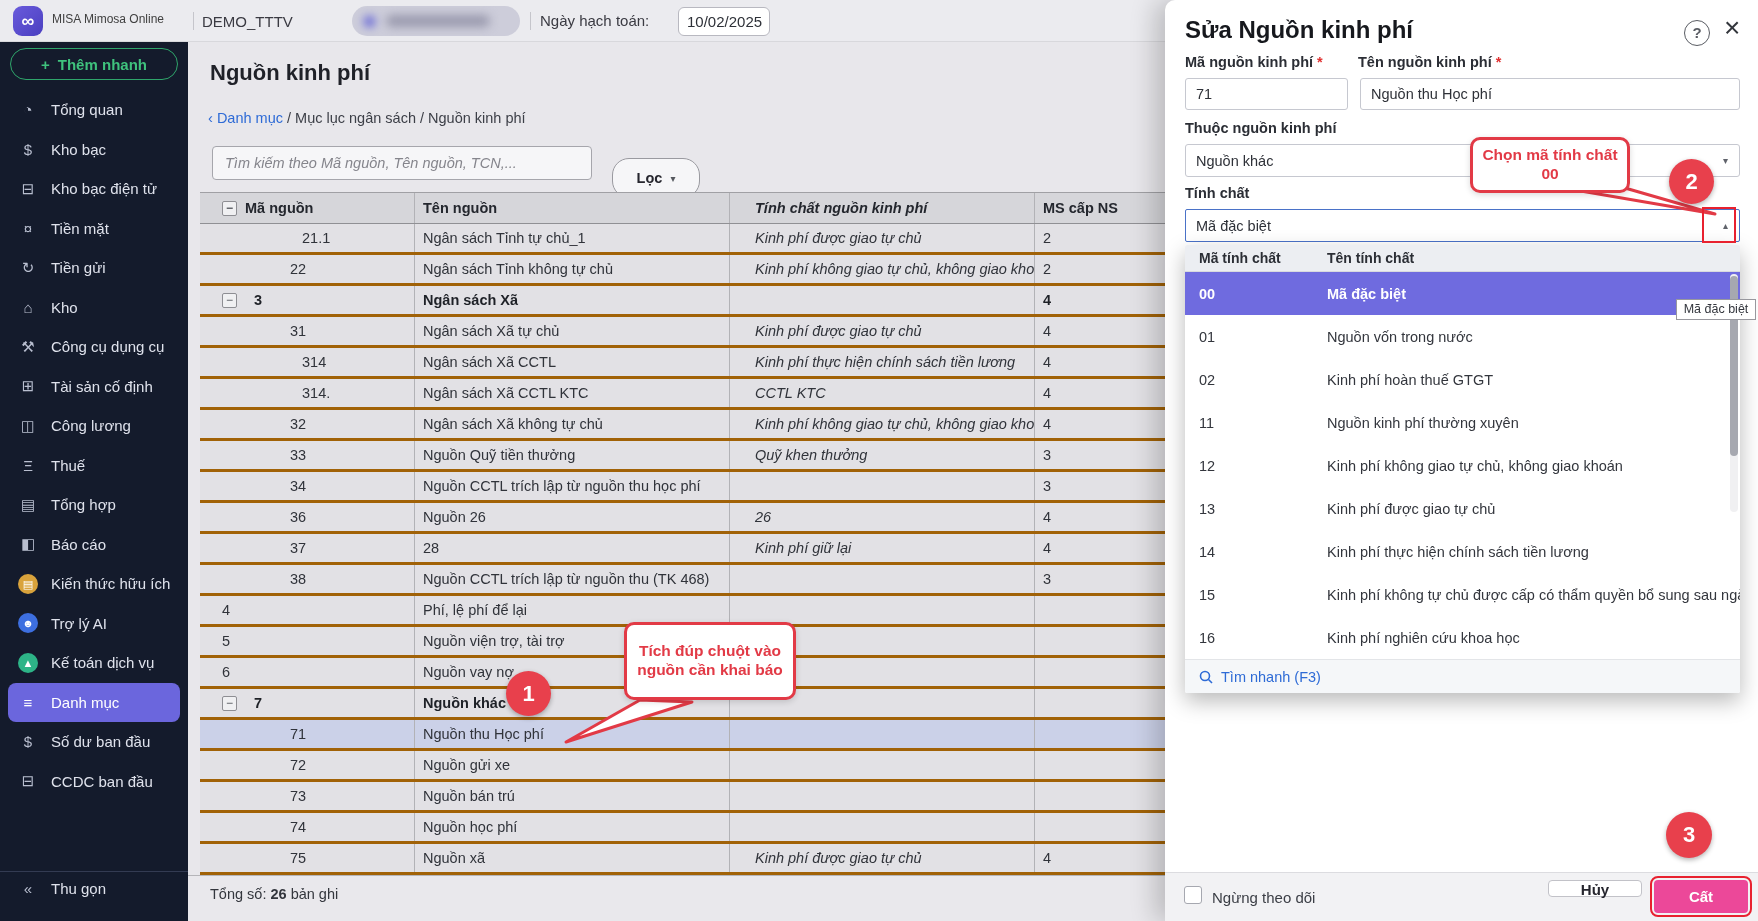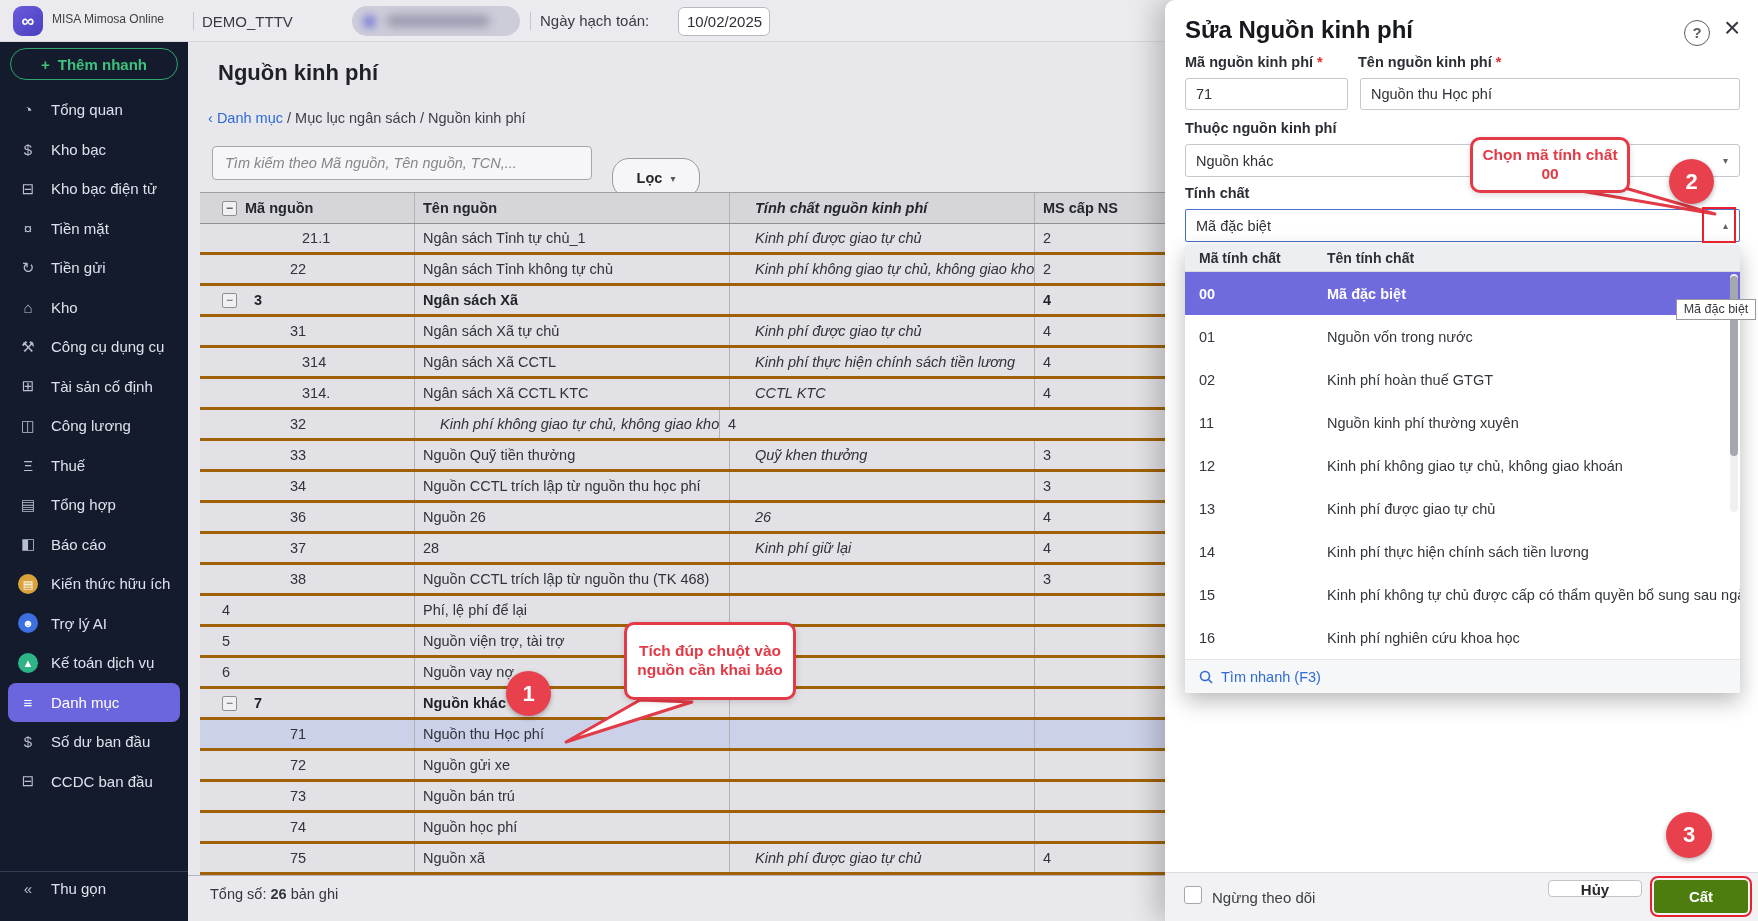--- a/index.html
+++ b/index.html
@@ -27,21 +27,21 @@
   .sitem.active { background:#6b66dd; border-radius:8px; margin:0 8px; padding-left:10px; color:#fff; }
   .sicon { width:20px; text-align:center; color:#b9bfd0; font-size:15px; flex:none; }
   .sitem.active .sicon { color:#fff; }
   .sicon.tone-gold { background:#d9a33c; color:#fff; width:20px; height:20px; line-height:20px; border-radius:50%; font-size:11px; }
   .sicon.tone-blue { background:#3d6fe0; color:#fff; width:20px; height:20px; line-height:20px; border-radius:50%; font-size:11px; }
   .sicon.tone-green { background:#2db487; color:#fff; width:20px; height:20px; line-height:20px; border-radius:50%; font-size:11px; }
   .side-bottom-div { position:absolute; left:0; top:829px; width:188px; height:1px; background:#333b52; }
   .collapse-row { position:absolute; left:18px; top:838px; display:flex; align-items:center; gap:13px; color:#dfe2ec; font-size:15px; cursor:pointer; }
 
   
-  .main-title { position:absolute; left:210px; top:60px; font-size:22px; font-weight:bold; color:#1f2128; z-index:1;margin-left:8px; }
+  .main-title { position:absolute; left:210px; top:60px; font-size:22px; font-weight:bold; color:#1f2128; z-index:1; }
   .breadcrumb { position:absolute; left:208px; top:110px; font-size:14.5px; color:#3c3f47; z-index:1; }
   .breadcrumb .back { color:#2e6bd6; cursor:pointer; }
   .search-input { position:absolute; left:212px; top:146px; width:380px; height:34px; border:1px solid #a6a6ac; border-radius:4px; background:#f6f6f8; padding:0 12px; font-size:14.5px; color:#2e3138; font-family:inherit; z-index:1; }
   .search-input::placeholder { font-style:italic; color:#85858c; }
   .filter-btn { position:absolute; left:612px; top:158px; width:88px; height:40px; border:1px solid #9a9aa0; border-radius:17px; background:#f6f6f8; font-size:14.5px; font-weight:bold; color:#26262e; display:flex; align-items:center; justify-content:center; gap:8px; cursor:pointer; z-index:1; }
   .filter-btn .car { font-size:10px; color:#55585e; }
 
   
   .tbl { position:absolute; left:200px; top:192px; width:1060px; z-index:1; }
   .thead { display:flex; height:32px; background:#d6d6da; border-top:1px solid #a0a0a4; border-bottom:1px solid #909094; font-weight:bold; font-size:14.5px; color:#24272e; }
@@ -78,21 +78,21 @@
   .dd-row.sel { background:#6f6bdf; color:#fff; font-weight:bold; }
   .dd-quick { height:34px; background:#f5f7f9; border-top:1px solid #e3e5e8; display:flex; align-items:center; gap:8px; padding-left:14px; color:#2e6bd6; font-size:14.5px; cursor:pointer; }
   .dd-scroll-track { position:absolute; right:2px; top:29px; width:8px; height:238px; background:#f0f0f2; border-radius:4px; }
   .dd-scroll-thumb { position:absolute; right:2px; top:31px; width:8px; height:180px; background:#a6a8b0; border-radius:4px; z-index:23; }
   .dd-tooltip { position:absolute; left:1676px; top:299px; width:80px; height:21px; background:#fff; border:1px solid #98989e; font-size:12.5px; color:#33363d; text-align:center; line-height:19px; z-index:30; white-space:nowrap; }
 
   .m-footer { position:absolute; left:1165px; top:872px; width:593px; height:49px; background:#f2f2f4; border-top:1px solid #dcdce0; z-index:21; }
   .m-check { position:absolute; left:1184px; top:886px; width:18px; height:18px; border:1.5px solid #a6a8b0; border-radius:3px; background:#fff; cursor:pointer; z-index:22; }
   .m-check-label { position:absolute; left:1212px; top:889px; font-size:15px; color:#3b3e45; z-index:22; }
   .btn-cancel { position:absolute; left:1548px; top:880px; width:94px; height:17px; background:#fff; border:1px solid #c2c2c8; border-radius:4px; font-size:15px; font-weight:bold; color:#26262e; cursor:pointer; z-index:22; font-family:inherit; }
-  .btn-save { position:absolute; left:1654px; top:880px; width:94px; height:33px; background:#4d7c0f; border:none; border-radius:4px; font-size:15px; font-weight:bold; color:#fff; cursor:pointer; z-index:22; outline:2px solid #e8212f; outline-offset:2px; font-family:inherit; }
+  .btn-save { position:absolute; left:1654px; top:880px; width:94px; height:33px; background:#ec4899; border:none; border-radius:4px; font-size:15px; font-weight:bold; color:#fff; cursor:pointer; z-index:22; outline:2px solid #e8212f; outline-offset:2px; font-family:inherit; }
 
   
   .ann-bubble { position:absolute; background:#fff; border:3px solid #e23a46; border-radius:10px; color:#e23a46; font-weight:bold; font-size:15.5px; line-height:1.22; text-align:center; display:flex; align-items:center; justify-content:center; padding:4px 8px; z-index:52; box-shadow:0 2px 6px rgba(0,0,0,.15); }
   .bubble1 { left:624px; top:622px; width:172px; height:78px; }
   .bubble2 { left:1470px; top:137px; width:160px; height:56px; }
   .ann-tail { position:absolute; z-index:51; }
   .ann-circle { position:absolute; width:45px; height:45px; border-radius:50%; background:#e8404c; color:#fff; font-size:22px; font-weight:bold; display:flex; align-items:center; justify-content:center; z-index:53; box-shadow:0 2px 5px rgba(0,0,0,.3); }
   .circle1 { left:506px; top:671px; }
   .circle2 { left:1669px; top:159px; }
   .circle3 { left:1666px; top:812px; width:46px; height:46px; }
@@ -323,20 +323,23 @@
           </div>
           <div class="c3">CCTL KTC</div>
           <div class="c4">4</div>
         </div>
 
         <div class="trow">
           <div class="c1 lv-2">
 
             <span>32</span>
           </div>
+          <div class="c2">
+            <span>Ngân sách Xã không tự chủ</span>
+          </div>
           <div class="c3">Kinh phí không giao tự chủ, không giao khoán</div>
           <div class="c4">4</div>
         </div>
 
         <div class="trow">
           <div class="c1 lv-2">
 
             <span>33</span>
           </div>
           <div class="c2">

